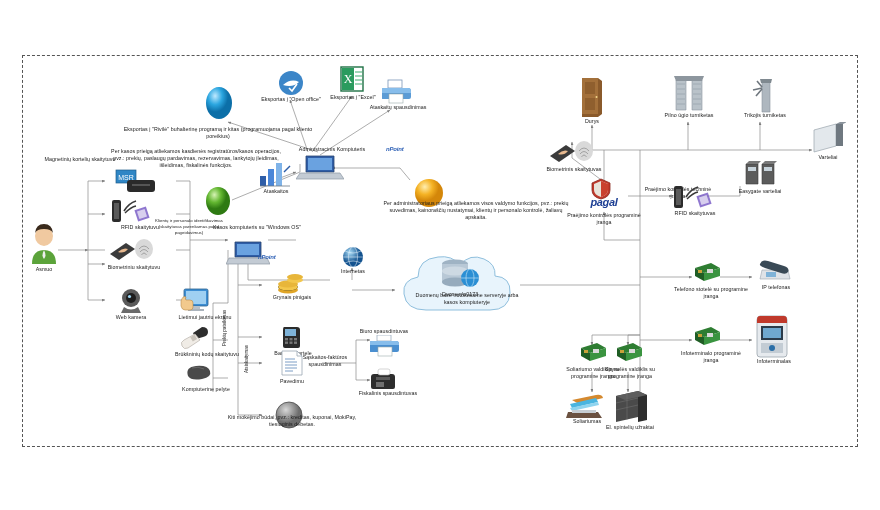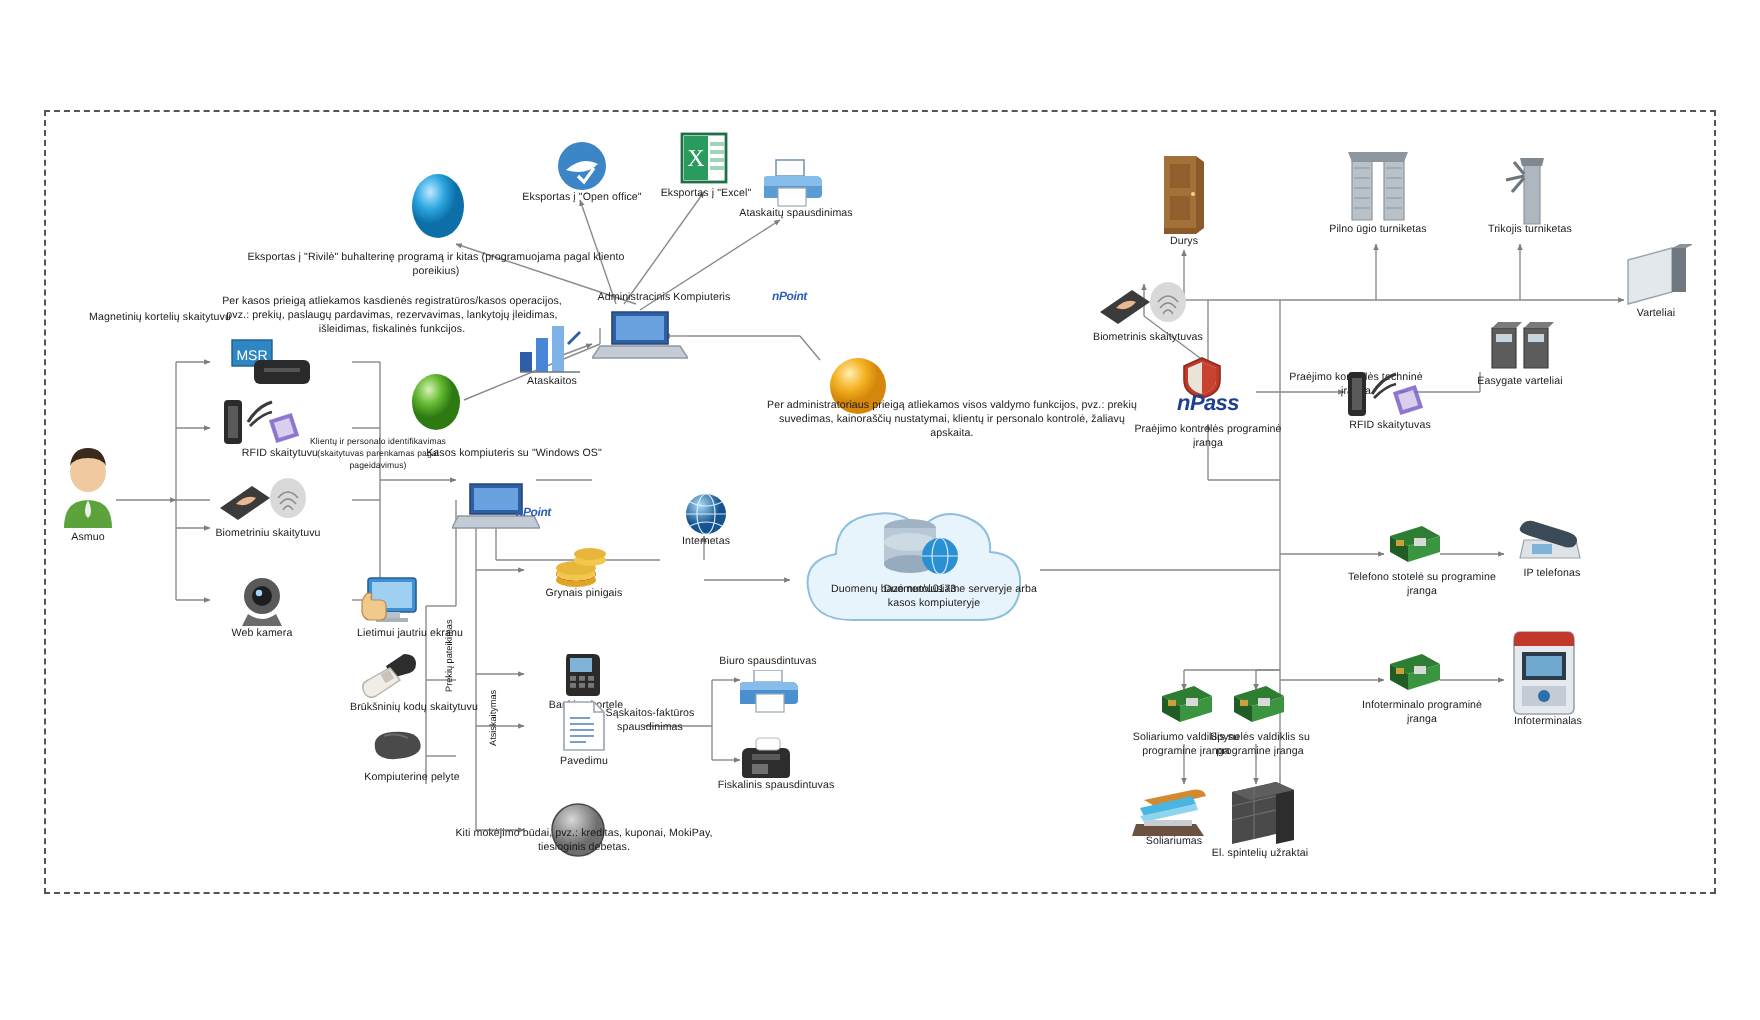--- a/index.html
+++ b/index.html
@@ -495,21 +495,21 @@
   </div>
   <div class="lbl" style="left:536px;top:166px;width:76px;">Biometrinis skaitytuvas</div>
 
   <div class="node" style="left:590px;top:178px;">
     <svg width="22" height="22">
       <path d="M11 1 l9 4 v7 q0 7 -9 9 q-9 -2 -9 -9 v-7z" fill="#c0392b" stroke="#8b2a1f" stroke-width="0.8"></path>
       <path d="M11 3 l7 3 v6 q0 5 -7 7 q-7 -2 -7 -7 v-6z" fill="#e8e4da"></path>
       <path d="M11 3 l7 3 v6 q0 5 -7 7z" fill="#c9412f"></path>
     </svg>
   </div>
-  <div class="logo-npass" style="left:578px;top:196px;width:52px;text-align:center;">nPass</div>
+  <div class="logo-npass" style="left:578px;top:196px;width:52px;text-align:center;">pagal</div>
   <div class="lbl" style="left:566px;top:212px;width:76px;">Praėjimo kontrolės programinė įranga</div>
 
   <div class="lbl" style="left:644px;top:186px;width:68px;">Praėjimo kontrolės techninė įranga</div>
 
   <div class="node" style="left:672px;top:184px;">
     <svg width="44" height="26">
       <rect x="2" y="2" width="9" height="22" rx="2" fill="#2b2b2b"></rect>
       <rect x="4" y="5" width="5" height="16" fill="#5a5a5a"></rect>
       <path d="M14 13 q5 -8 12 -10" stroke="#3a3a3a" stroke-width="1.6" fill="none"></path>
       <path d="M15 15 q6 -6 11 -7" stroke="#3a3a3a" stroke-width="1.4" fill="none"></path>

